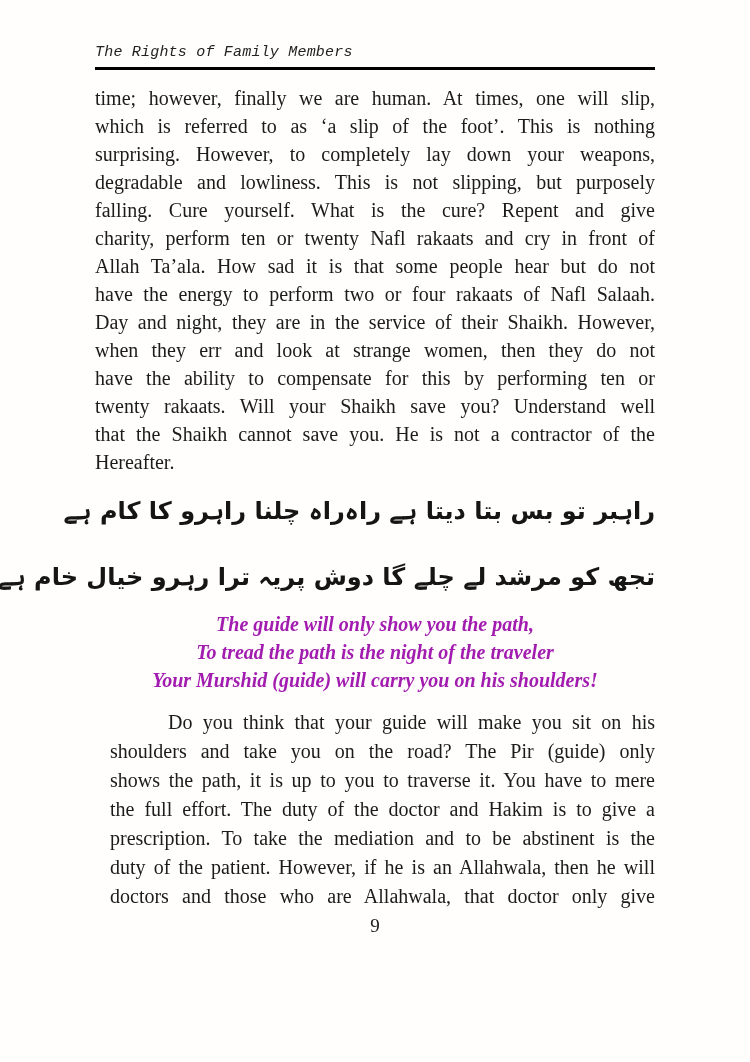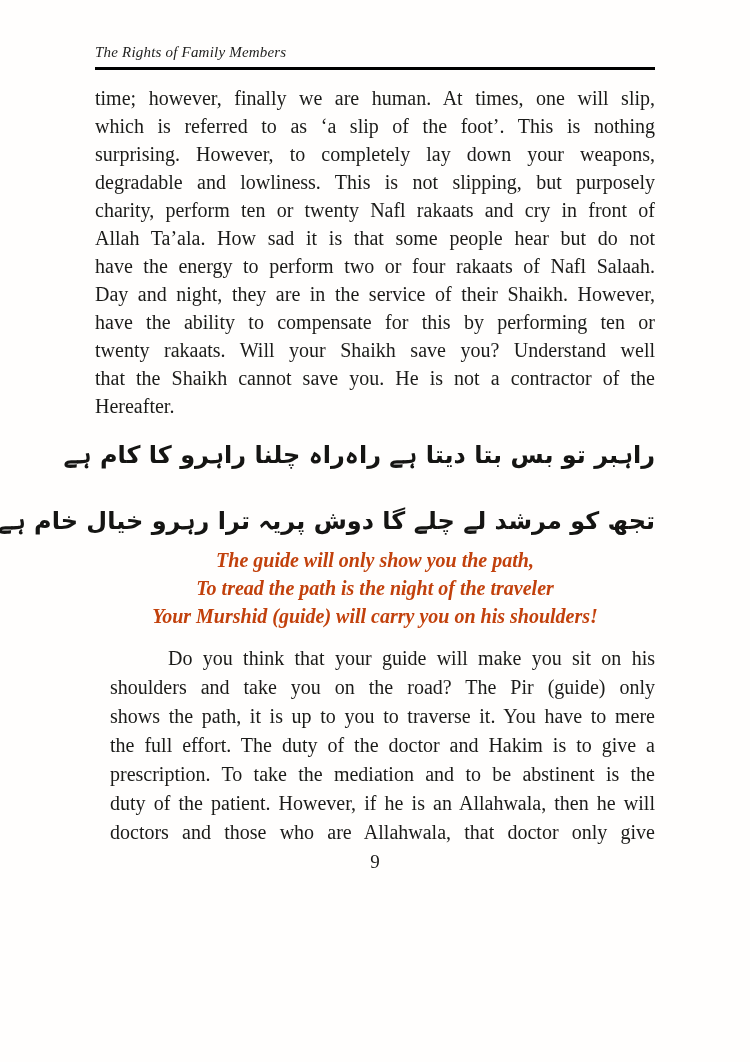--- a/index.html
+++ b/index.html
@@ -7,21 +7,21 @@
     position:relative;
     width:750px; height:1062px;
     box-sizing:border-box;
     padding:44px 95px 0 95px;
     background:#fffefd;
     color:#1b1b19;
     font-family:"Liberation Serif", serif;
     overflow:hidden;
   }
   .running-title {
-    font-family:Liberation Serif, serif;
+    font-family:Liberation Mono, monospace;
     font-style:italic;
     font-size:15px;
     letter-spacing:0.2px;
     color:#222220;
   }
   .header-rule { height:3px; background:#000000; margin-top:6px; }
 
   .para { font-size:20px; line-height:28px; margin-top:14px; }
   .para2 { line-height:29px; margin-top:14px;margin-left:15px; }
   .tline { white-space:normal; }
@@ -39,26 +39,27 @@
   .couplet-row {
     display:flex;
     justify-content:space-between;
     align-items:center;
     height:50px;
   }
   .couplet-row + .couplet-row { margin-top:16px; }
   .hemistich { white-space:nowrap; }
 
   .translation {
+    margin-top:8px;
     text-align:center;
     font-style:italic;
     font-weight:bold;
     font-size:20px;
     line-height:28px;
-    color:#c2410c;
+    color:#a21caf;
   }
 
   .page-footer { margin-top:4px; }
   .page-number { text-align:center; font-size:19px; color:#1b1b19; }
 </style>
 </head>
 <body>
 
 <div class="page">
 
@@ -67,24 +68,26 @@
     <div class="header-rule"></div>
   </header>
 
   <main>
 
     <div class="para">
         <div class="tline just">time; however, finally we are human. At times, one will slip,</div>
         <div class="tline just">which is referred to as ‘a slip of the foot’. This is nothing</div>
         <div class="tline just">surprising. However, to completely lay down your weapons,</div>
         <div class="tline just">degradable and lowliness. This is not slipping, but purposely</div>
+        <div class="tline just">falling. Cure yourself. What is the cure? Repent and give</div>
         <div class="tline just">charity, perform ten or twenty Nafl rakaats and cry in front of</div>
         <div class="tline just">Allah Ta’ala. How sad it is that some people hear but do not</div>
         <div class="tline just">have the energy to perform two or four rakaats of Nafl Salaah.</div>
         <div class="tline just">Day and night, they are in the service of their Shaikh. However,</div>
+        <div class="tline just">when they err and look at strange women, then they do not</div>
         <div class="tline just">have the ability to compensate for this by performing ten or</div>
         <div class="tline just">twenty rakaats. Will your Shaikh save you? Understand well</div>
         <div class="tline just">that the Shaikh cannot save you. He is not a contractor of the</div>
         <div class="tline">Hereafter.</div>
       </div>
 
     <div class="couplet">
       <div class="couplet-row">
         <span class="hemistich">راہبر تو بس بتا دیتا ہے راہ</span>
         <span class="hemistich">راہ  چلنا راہرو کا کام ہے</span>

